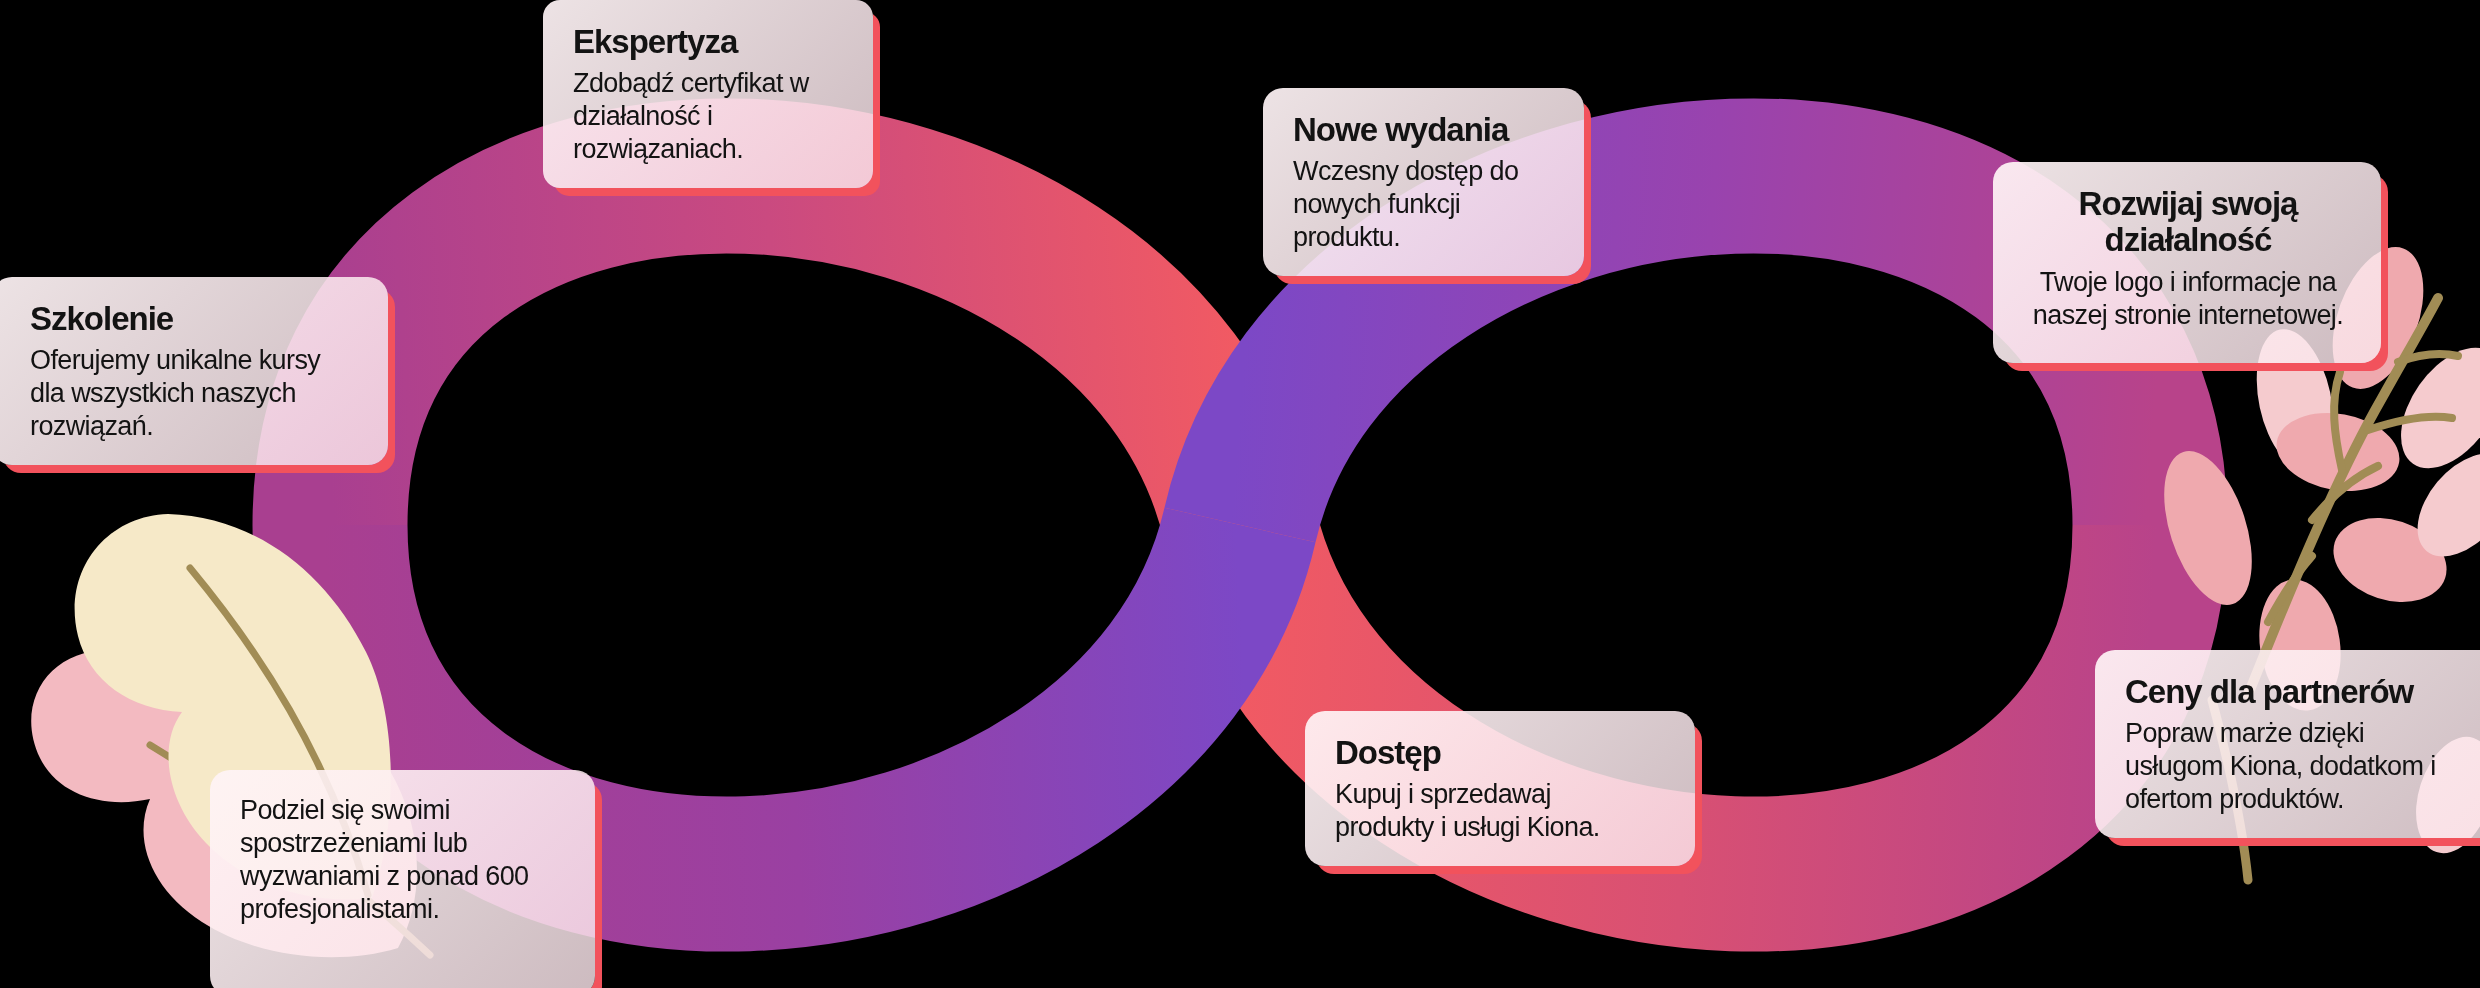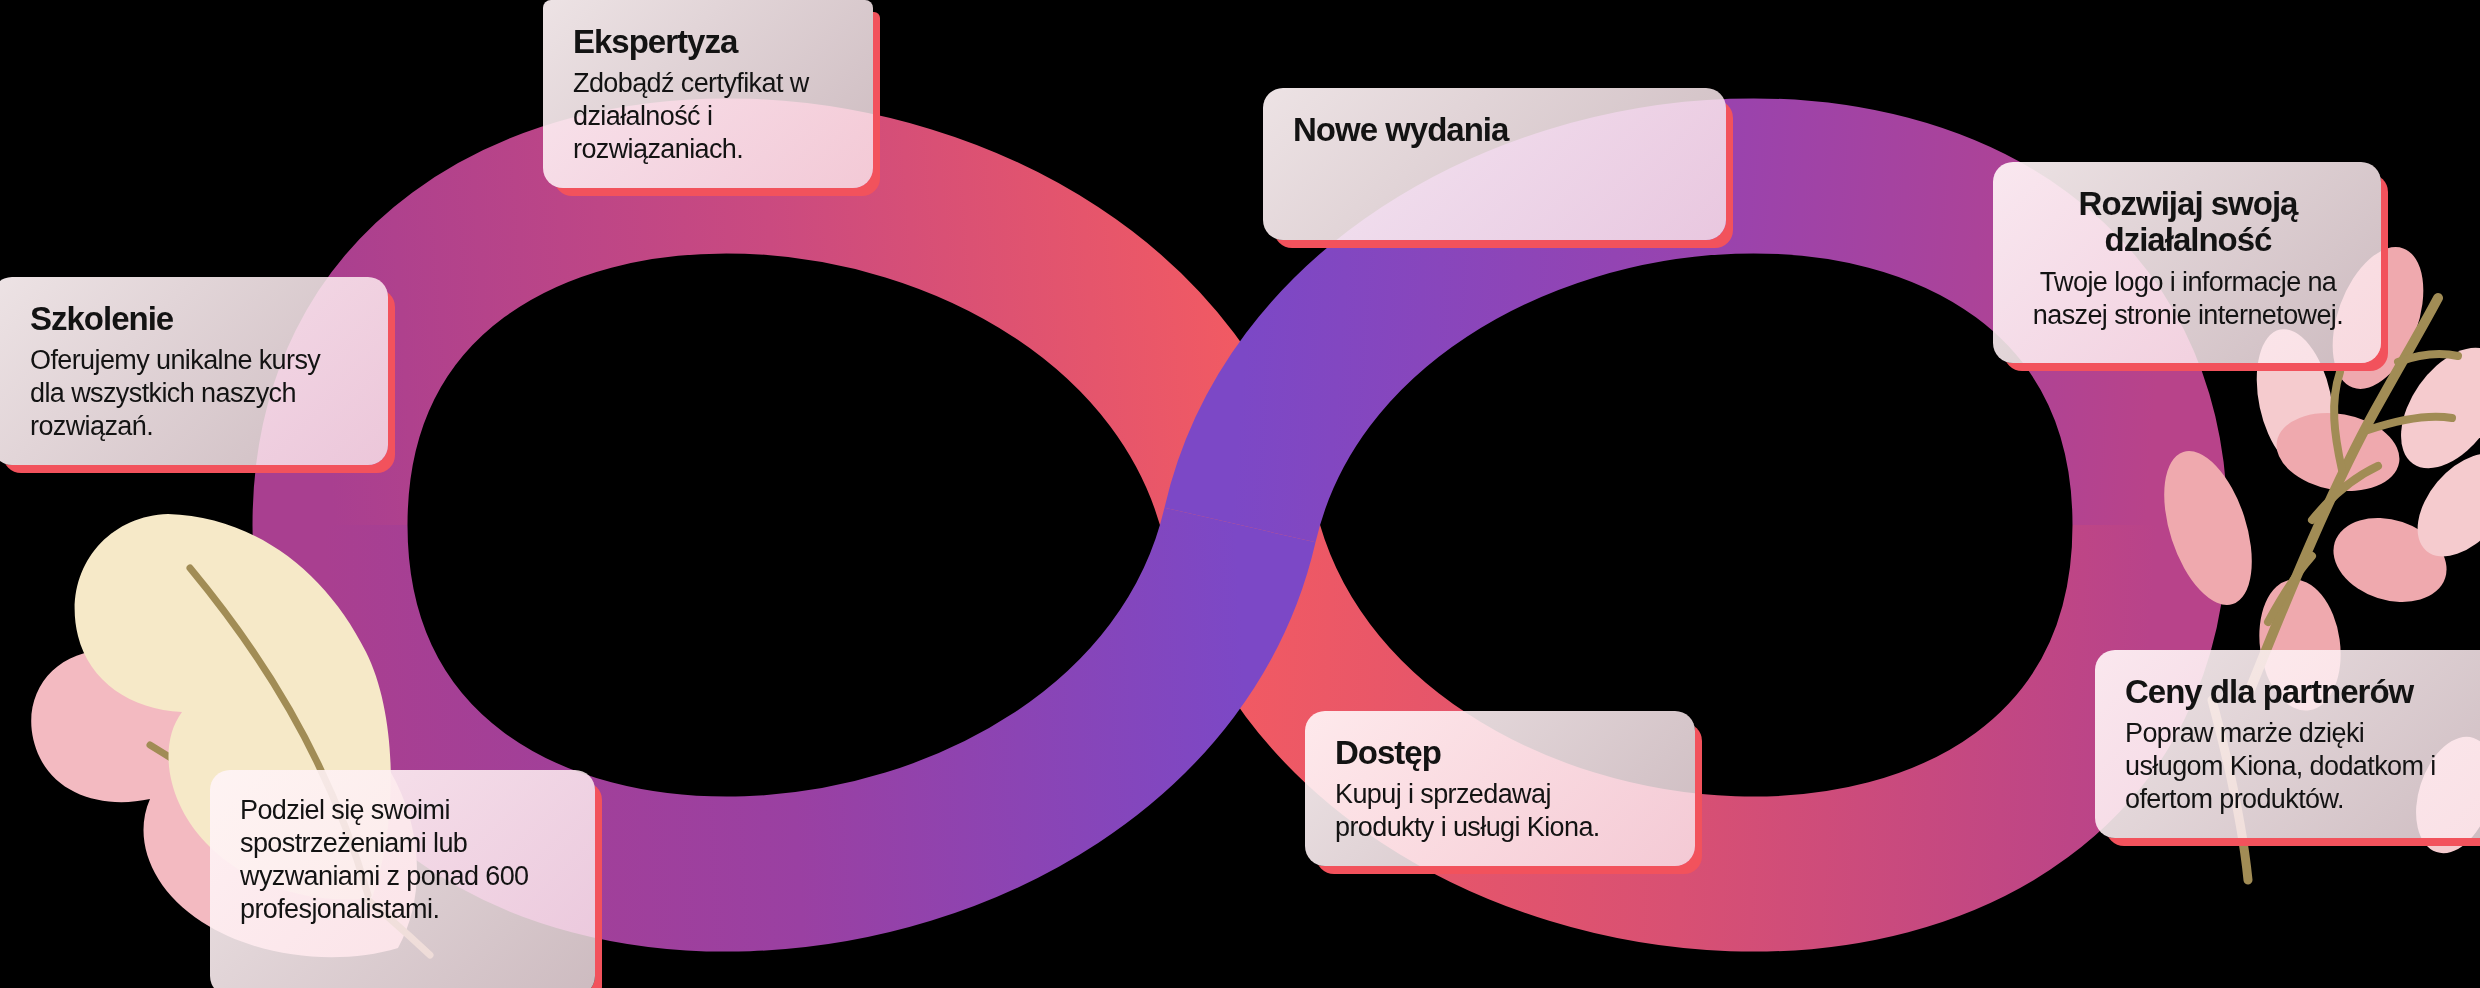--- a/index.html
+++ b/index.html
@@ -30,23 +30,23 @@
     white-space: pre-line;
   }
   .card p {
     margin: 0;
     font-size: 27px;
     line-height: 33px;
     letter-spacing: -0.6px;
     white-space: pre-line;
   }
 
-  .card-ekspertyza { left: 543px;  top: 0;     width: 330px; min-height: 175px; border-top-left-radius: 8px; border-top-right-radius: 8px; }
+  .card-ekspertyza { left: 543px;  top: 0;     width: 330px; min-height: 175px; border-top-left-radius: 8px; border-top-right-radius: 8px; border-radius: 17px; }
   .card-szkolenie  { left: -8px;   top: 277px; width: 396px; min-height: 180px; padding-left: 38px; }
-  .card-nowe       { left: 1263px; top: 88px;  width: 463px; min-height: 152px; }
+  .card-nowe       { left: 1263px; top: 88px;  width: 321px; min-height: 152px; }
   .card-rozwijaj   { left: 1993px; top: 162px; width: 388px; min-height: 201px; text-align: center; }
   .card-siec       { left: 210px;  top: 770px; width: 385px; min-height: 226px; }
   .card-dostep     { left: 1305px; top: 711px; width: 390px; min-height: 151px; }
   .card-ceny       { left: 2095px; top: 633px; width: 424px; min-height: 182px; padding-right: 29px; margin-top: 17px; }
 </style>
 </head>
 <body>
 
 <div class="stage">
 
@@ -120,20 +120,22 @@
 
   <div class="card card-szkolenie">
     <h2>Szkolenie</h2>
     <p>Oferujemy unikalne kursy
 dla wszystkich naszych
 rozwiązań.</p>
   </div>
 
   <div class="card card-nowe">
     <h2>Nowe wydania</h2>
+    <p>Wczesny dostęp do
+nowych funkcji produktu.</p>
   </div>
 
   <div class="card card-rozwijaj">
     <h2>Rozwijaj swoją
 działalność</h2>
     <p>Twoje logo i informacje na
 naszej stronie internetowej.</p>
   </div>
 
   <div class="card card-siec">

